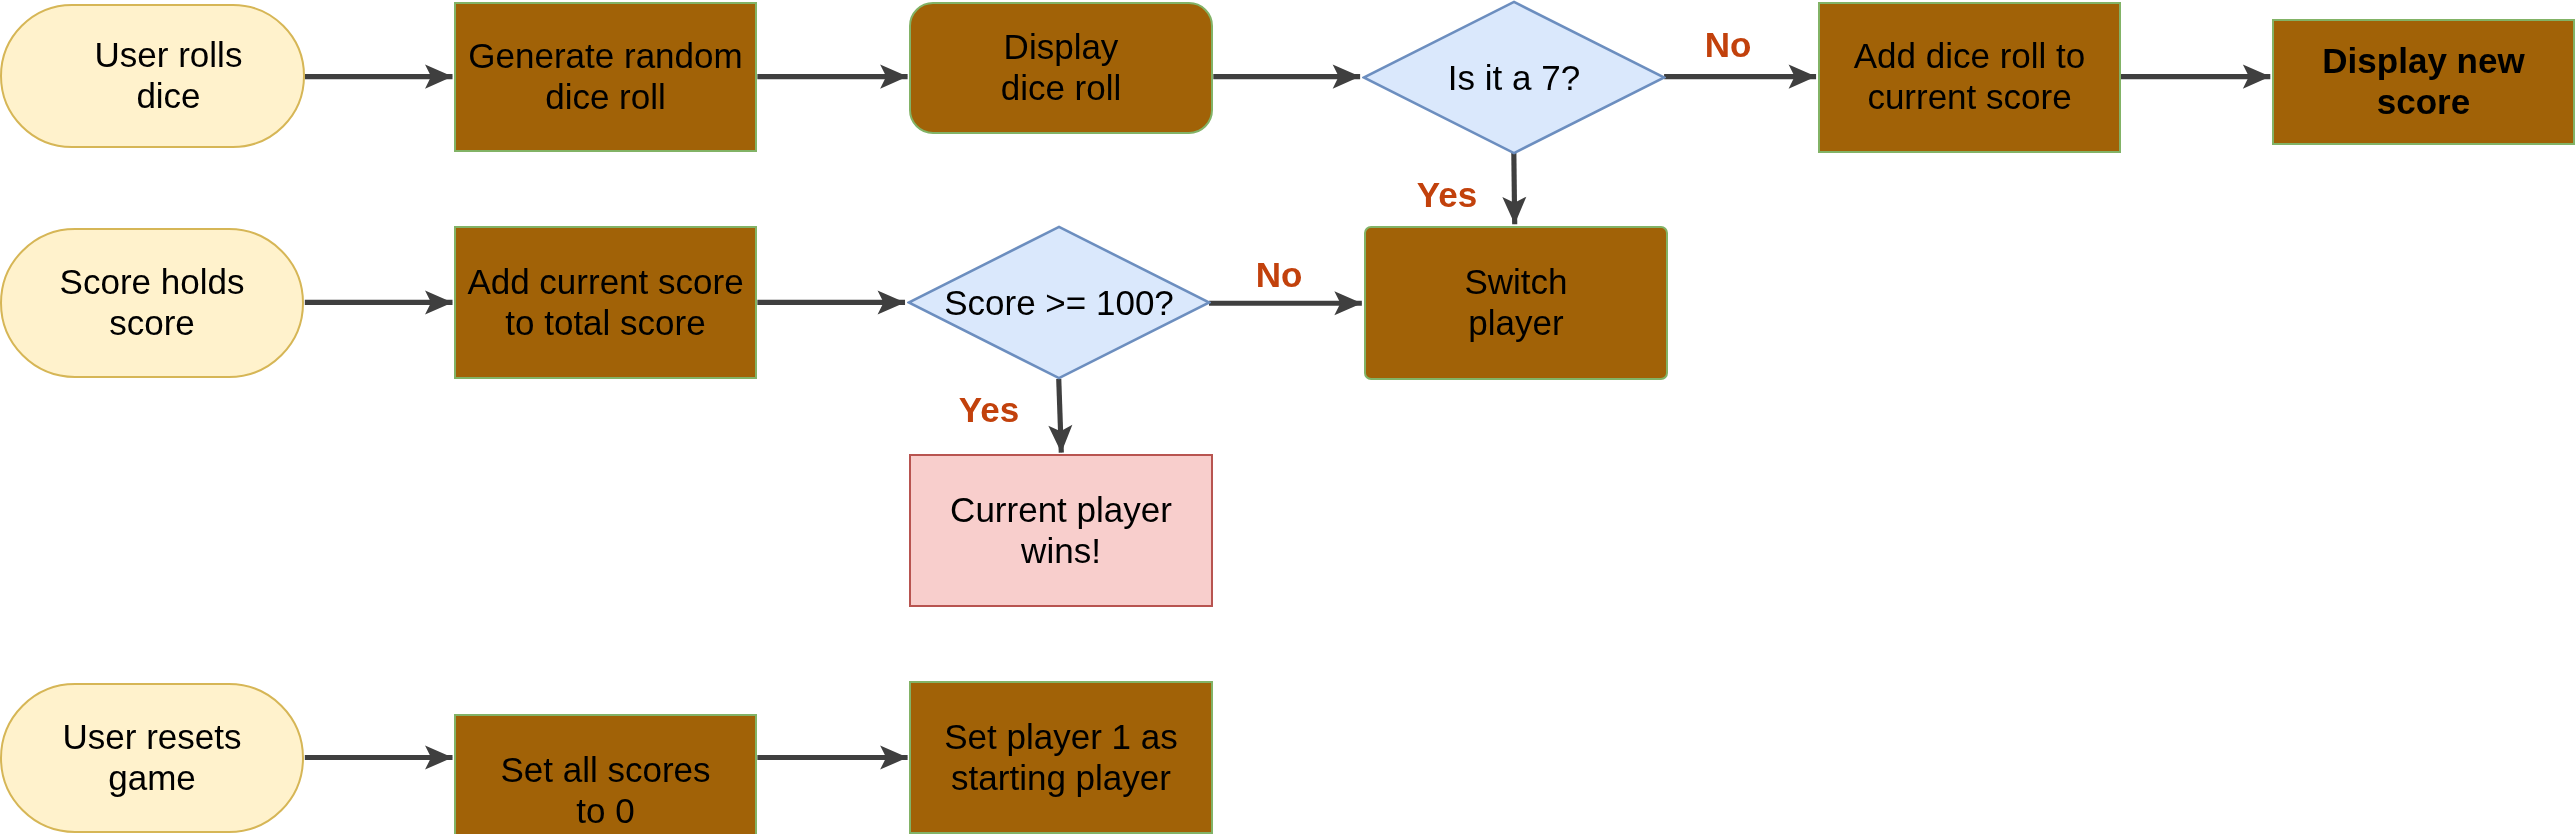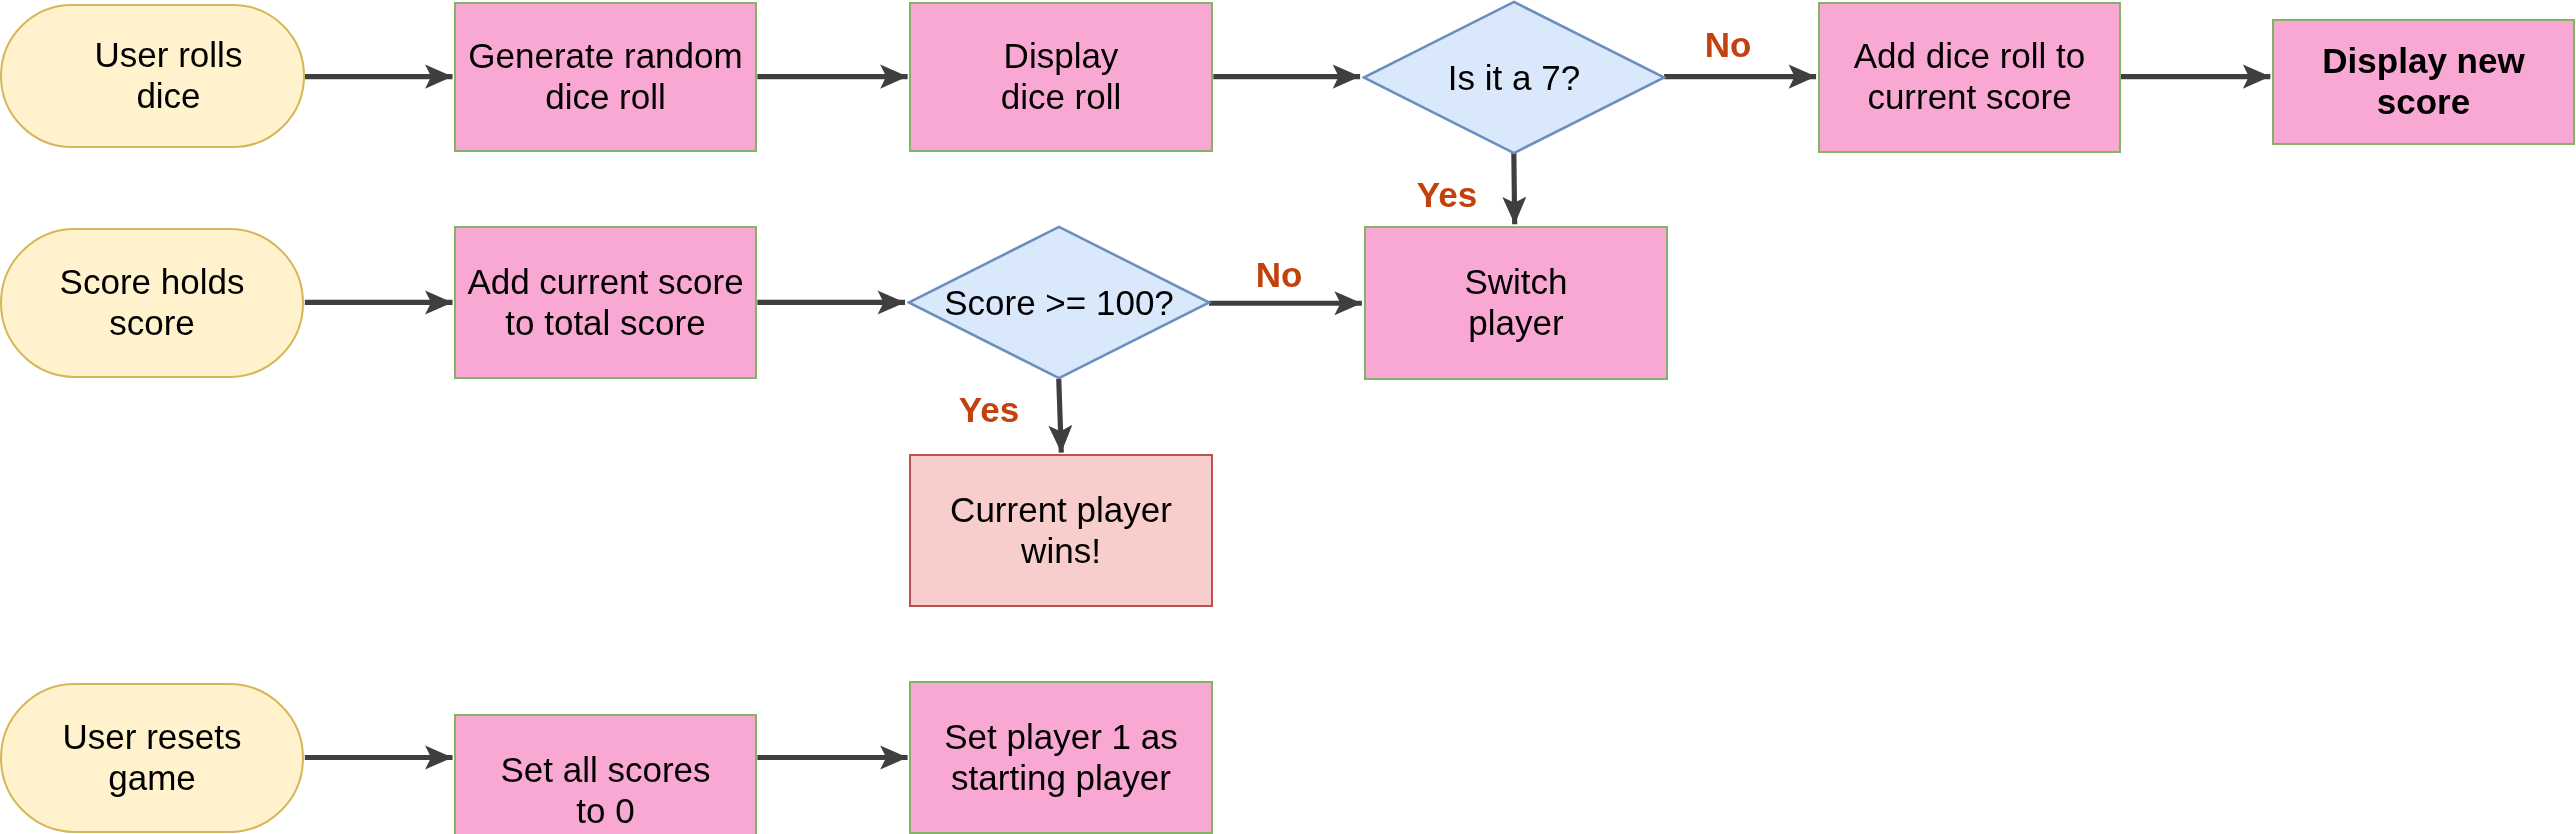--- a/index.html
+++ b/index.html
@@ -28,21 +28,21 @@
     line-height: 1.17;
     color: #000000;
     white-space: pre-line;
   }
   .terminator {
     background: #FFF2CC;
     border: 2.6px solid #D6B656;
     border-radius: 77px;
   }
   .process {
-    background: #f9a8d4;
+    background: #a16207;
     border: 2.6px solid #82B366;
   }
   .alert {
     background: #F8CECC;
     border: 2.6px solid #B85450;
   }
   .decision {
     position: absolute;
   }
   .decision svg { position: absolute; left: 0; top: 0; }
@@ -102,21 +102,21 @@
   <div class="node terminator" style="left:0px; top:4.3px; width:305px; height:144px;padding-left:32px;">
     <span>User rolls
 dice</span>
   </div>
 
   <div class="node process" style="left:454px; top:1.7px; width:303px; height:150px;">
     <span>Generate random
 dice roll</span>
   </div>
 
-  <div class="node process" style="left:909px; top:1.7px; width:304px; height:150px;">
+  <div class="node process" style="left:909px; top:1.7px; width:304px; height:132px;border-radius:24px;">
     <span>Display
 dice roll</span>
   </div>
 
   <div class="decision" style="left:1362px; top:0px; width:304px; height:155px;">
     <svg width="304" height="155" viewBox="0 0 354 180">
       <polygon points="177,2 352,90 177,178 2,90" fill="#DAE8FC" stroke="#6C8EBF" stroke-width="3"></polygon>
     </svg>
     <div class="decision-label">Is it a 7?</div>
   </div>
@@ -141,21 +141,21 @@
 to total score</span>
   </div>
 
   <div class="decision" style="left:907px; top:225px; width:304px; height:155px;">
     <svg width="304" height="155" viewBox="0 0 354 180">
       <polygon points="177,2 352,90 177,178 2,90" fill="#DAE8FC" stroke="#6C8EBF" stroke-width="3"></polygon>
     </svg>
     <div class="decision-label">Score &gt;= 100?</div>
   </div>
 
-  <div class="node process" style="left:1364px; top:226px; width:304px; height:154px;">
+  <div class="node process" style="left:1364px; top:226px; width:304px; height:154px;border-radius:7px;">
     <span>Switch
 player</span>
   </div>
 
   <div class="node terminator" style="left:0px; top:683px; width:304px; height:150px;">
     <span>User resets
 game</span>
   </div>
 
   <div class="node alert" style="left:909px; top:454px; width:304px; height:153px;">

